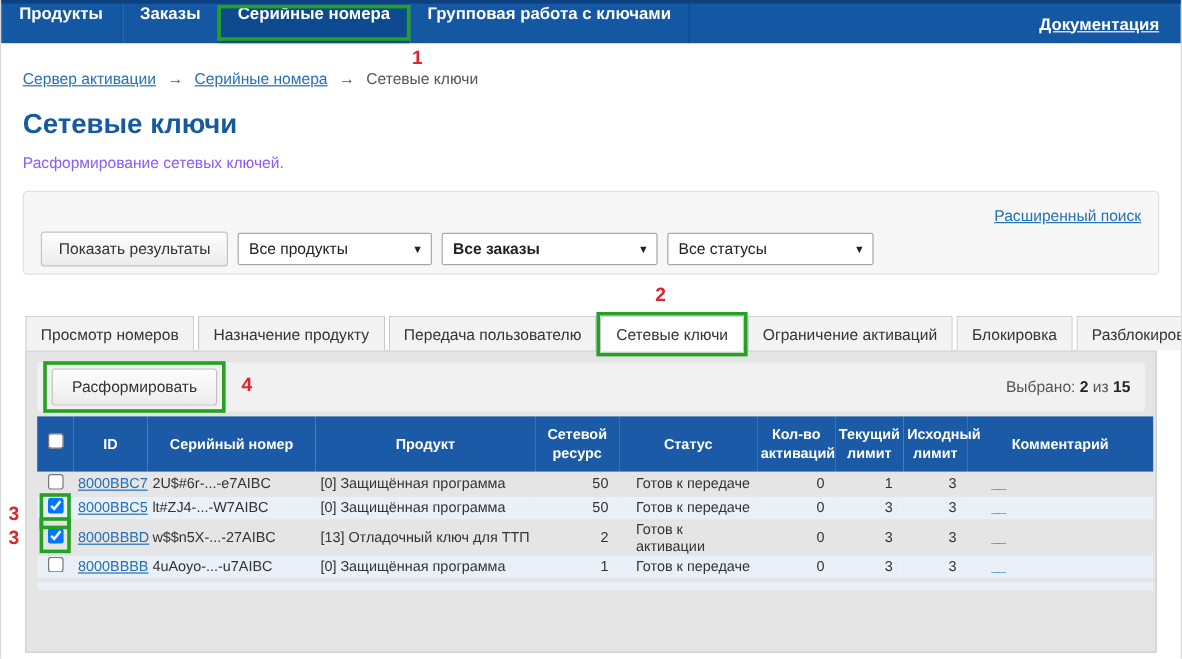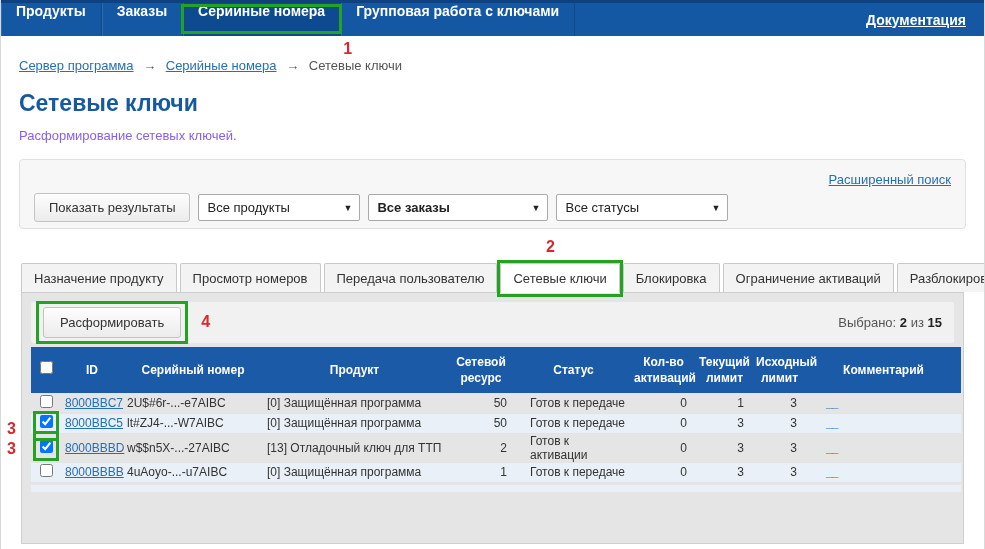--- a/index.html
+++ b/index.html
@@ -95,21 +95,21 @@
     </div>
     <div class="topnav-item">
         <span>Групповая работа с ключами</span>
       </div>
     <div class="doc-link">Документация</div>
   </div>
 
   <div class="content">
 
     <div class="breadcrumb">
-      <a>Сервер программа</a>
+      <a>Сервер активации</a>
       <span class="crumb-sep">→</span>
       <a>Серийные номера</a>
       <span class="crumb-sep">→</span>
       <span>Сетевые ключи</span>
     </div>
 
     <div class="page-title">Сетевые ключи</div>
     <div class="page-subtitle">Расформирование сетевых ключей.</div>
 
     <div class="filter-panel">
@@ -125,30 +125,30 @@
           <span class="arrow">▼</span>
         </span>
         <span class="select" style="width:172px;">
           <span>Все статусы</span>
           <span class="arrow">▼</span>
         </span>
       </div>
     </div>
 
     <div class="tabs">
+      <div class="tab">Просмотр номеров</div>
       <div class="tab">Назначение продукту</div>
-      <div class="tab">Просмотр номеров</div>
       <div class="tab">Передача пользователю</div>
       <div class="tab active">
         <span>Сетевые ключи</span>
         <span class="green-box" style="inset:-4px;"></span>
         <span class="red-step" style="bottom:calc(100% + 9px); left:38%;">2</span>
       </div>
+      <div class="tab">Ограничение активаций</div>
       <div class="tab">Блокировка</div>
-      <div class="tab">Ограничение активаций</div>
       <div class="tab">Разблокировка</div>
 
     </div>
 
     <div class="panel">
       <div class="toolbar">
         <span class="disband-wrap">
           <button class="btn" style="padding:7px 16px;">Расформировать</button>
           <span class="green-box" style="inset:-6px -7px;"></span>
           <span class="red-step" style="left:calc(100% + 20px); top:7px;">4</span>

